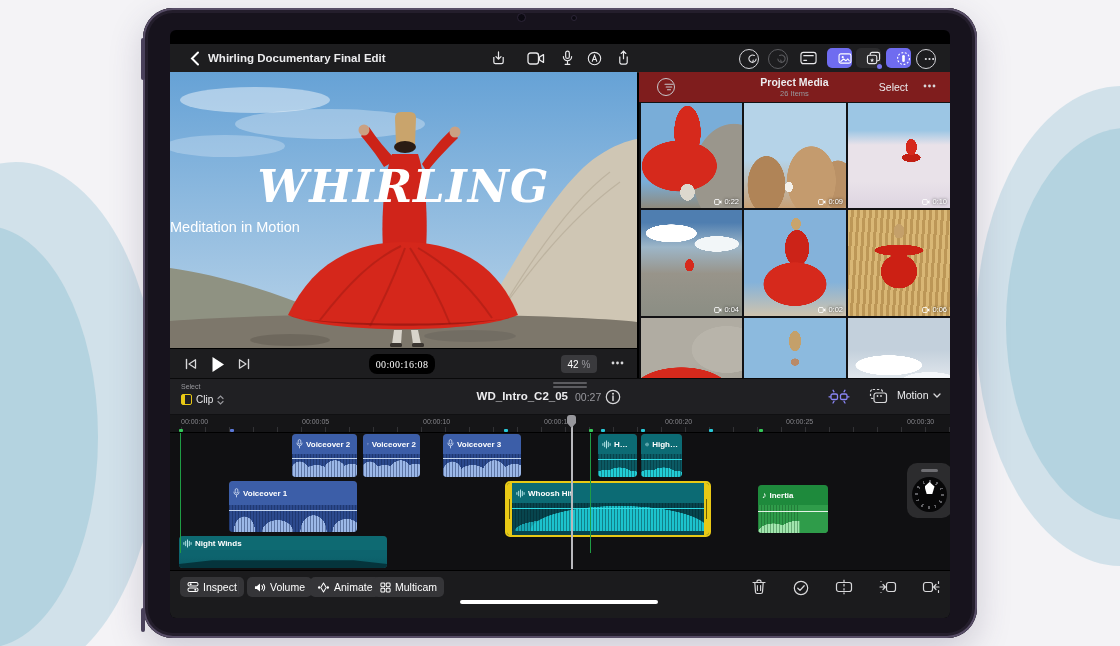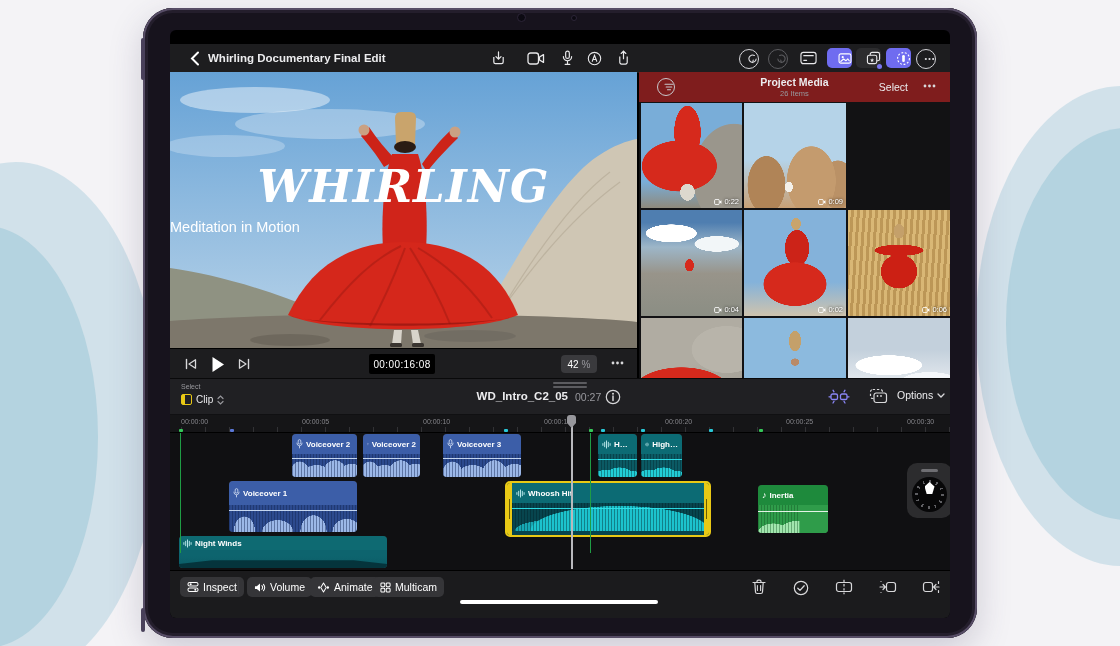--- a/index.html
+++ b/index.html
@@ -26,22 +26,22 @@
   .circbtn{width:18px;height:18px;border:1.2px solid #d4d4d8;border-radius:50%}
   .pillbtn{width:25px;height:20px;border-radius:5px}
   .purple{background:#6f6cf0}
   
   .preview{position:absolute;left:0;top:42px;width:467px;height:276px;overflow:hidden;background:#274a6e}
   .vtitle{position:absolute;left:0;top:88px;width:100%;text-align:center;color:#fff;
           font-family:"DejaVu Serif",serif;font-style:italic;font-weight:bold;font-size:45px;letter-spacing:1px}
   .vsub{position:absolute;left:0;top:147px;width:100%;color:#fff;font-size:14.5px}
   
   .transport{position:absolute;left:0;top:318px;width:467px;height:30px;background:#1d1d1f;border-top:1px solid #000}
-  .tcpill{position:absolute;left:199px;top:5px;width:66px;height:20px;background:#000;border-radius:2px;
-          color:#fff;font-family:Liberation Sans, sans-serif;font-size:10px;display:flex;align-items:center;justify-content:center;letter-spacing:.4px}
+  .tcpill{position:absolute;left:199px;top:5px;width:66px;height:20px;background:#000;border-radius:8px;
+          color:#fff;font-family:Liberation Serif, serif;font-size:10px;display:flex;align-items:center;justify-content:center;letter-spacing:.4px}
   .zoompill{position:absolute;left:391px;top:6px;width:36px;height:18px;background:#3a3a3d;border-radius:4px;
             display:flex;align-items:center;justify-content:center;gap:3px;font-size:10px}
   
   .mediapanel{position:absolute;left:469px;top:42px;width:311px;height:306px;background:#121214;overflow:hidden}
   .mphead{position:absolute;left:0;top:0;width:311px;height:30px;background:#7f1d1d}
   .thumb{position:absolute;overflow:hidden}
   .dur{position:absolute;right:3px;bottom:2px;color:#fff;font-size:7.5px;display:flex;align-items:center;gap:2px;
        text-shadow:0 0 3px rgba(0,0,0,.9)}
   
   .t1{background:
@@ -361,20 +361,29 @@
         </div>
       <div class="thumb t2" style="left:105px;top:31px;width:102px;height:105px">
           <span class="dur">
             <svg width="8" height="6" viewBox="0 0 9 7">
               <rect x="0.5" y="0.5" width="5.5" height="6" rx="1.5" fill="none" stroke="#fff"></rect>
               <path d="M6.5 2.8 8.5 1.6v3.8L6.5 4.2z" fill="#fff"></path>
             </svg>
             <span>0:09</span>
           </span>
         </div>
+      <div class="thumb t3" style="left:209px;top:31px;width:102px;height:105px">
+          <span class="dur">
+            <svg width="8" height="6" viewBox="0 0 9 7">
+              <rect x="0.5" y="0.5" width="5.5" height="6" rx="1.5" fill="none" stroke="#fff"></rect>
+              <path d="M6.5 2.8 8.5 1.6v3.8L6.5 4.2z" fill="#fff"></path>
+            </svg>
+            <span>0:10</span>
+          </span>
+        </div>
       <div class="thumb t4" style="left:2px;top:138px;width:101px;height:106px">
           <span class="dur">
             <svg width="8" height="6" viewBox="0 0 9 7">
               <rect x="0.5" y="0.5" width="5.5" height="6" rx="1.5" fill="none" stroke="#fff"></rect>
               <path d="M6.5 2.8 8.5 1.6v3.8L6.5 4.2z" fill="#fff"></path>
             </svg>
             <span>0:04</span>
           </span>
         </div>
       <div class="thumb t5" style="left:105px;top:138px;width:102px;height:106px">
@@ -429,21 +438,21 @@
       </span>
       <span class="abs ic" style="left:698px;top:8px;width:20px;height:18px">
         <svg width="19" height="16" viewBox="0 0 19 16">
             <rect x="1.5" y="1.5" width="12" height="9" rx="2.2" fill="none" stroke="#d8d8da" stroke-width="1.2" stroke-dasharray="2.4 1.8"></rect>
             <rect x="5" y="5" width="12.5" height="9.5" rx="2.2" fill="#202023" stroke="#d8d8da" stroke-width="1.2"></rect>
             <circle cx="8.5" cy="8" r=".9" fill="#d8d8da"></circle>
             <circle cx="12" cy="8" r=".9" fill="#d8d8da"></circle>
           </svg>
       </span>
       <span class="abs ic" style="left:727px;top:10px;gap:4px">
-        <span class="t" style="font-size:10.5px">Options</span>
+        <span class="t" style="font-size:10.5px">Motion</span>
         <svg width="8" height="5" viewBox="0 0 8 5">
             <path d="M1 1 4 4 7 1" fill="none" stroke="#d8d8da" stroke-width="1.3" stroke-linecap="round"></path>
           </svg>
       </span>
     </div>
 
     <div class="timeline">
       <div class="ruler">
         <span class="rlabel" style="left:11px">00:00:00</span>
         <span class="rlabel" style="left:132px">00:00:05</span>

